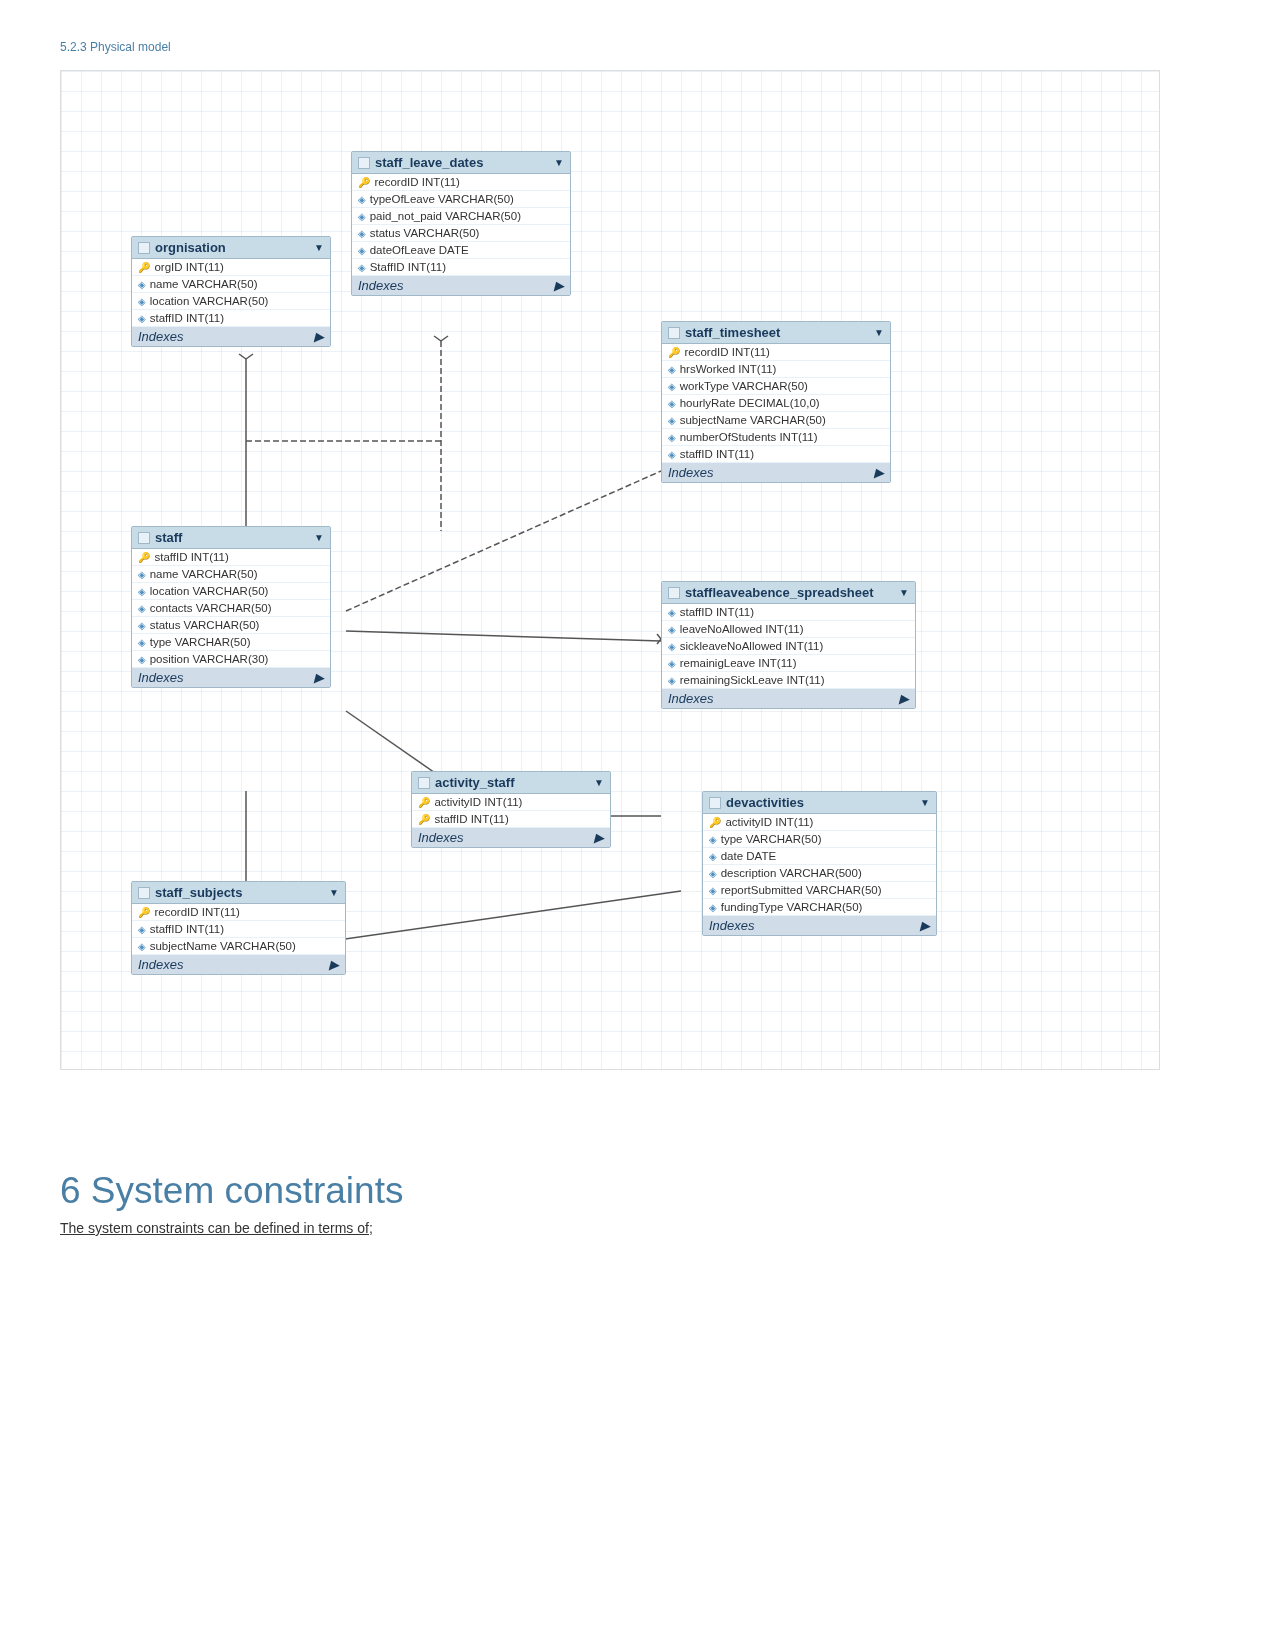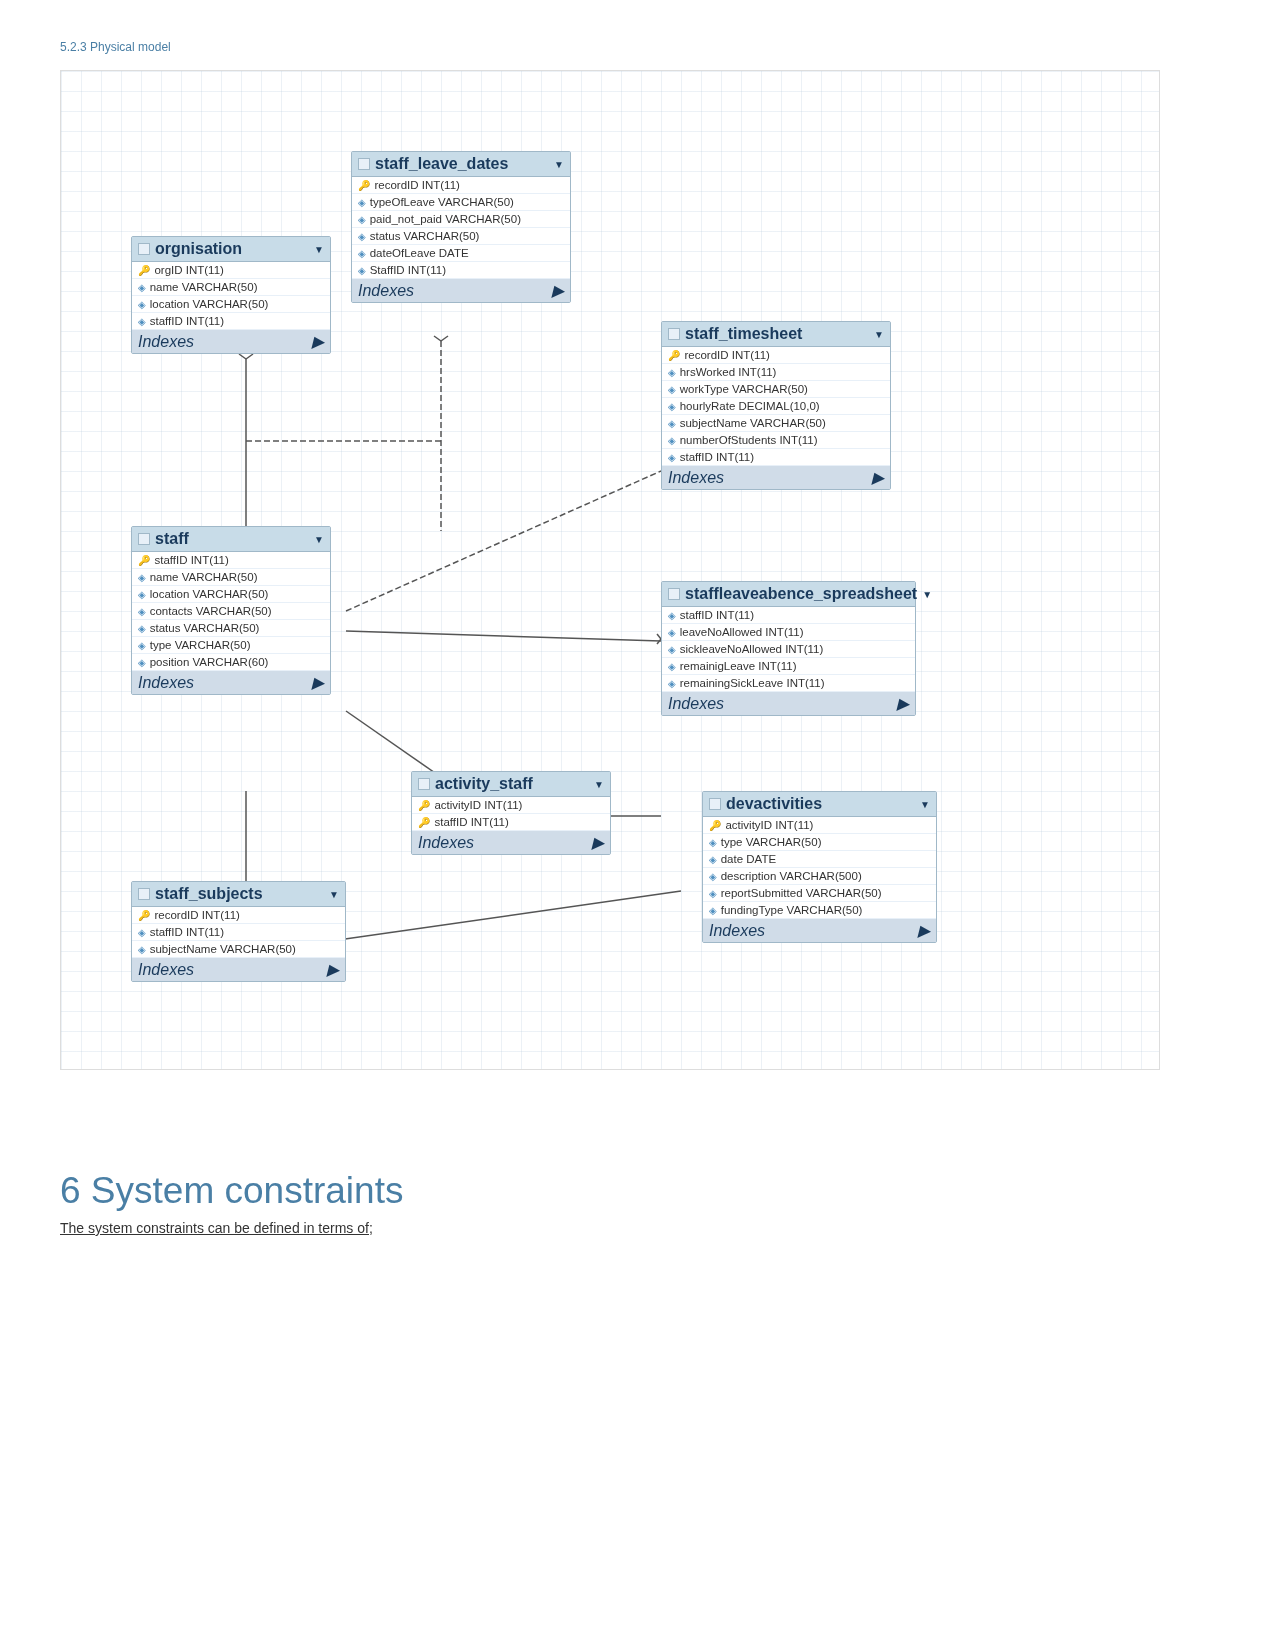--- a/index.html
+++ b/index.html
@@ -64,21 +64,21 @@
     .db-table-header .table-icon {
       width: 12px;
       height: 12px;
       background: #e8f0f8;
       border: 1px solid #a0b8c8;
       flex-shrink: 0;
     }
 
     .db-table-header .table-name {
       font-weight: bold;
-      font-size: 16px;
+      font-size: 13px;
       color: #1a3a5c;
     }
 
     .db-table-header .arrow-btn {
       margin-left: auto;
       font-size: 10px;
       color: #1a3a5c;
     }
 
     .db-table-row {
@@ -100,21 +100,21 @@
 
     .field-icon.pk { color: #e8a000; }
     .field-icon.fk { color: #5090c0; }
 
     .indexes-row {
       background: #d0dce8;
       padding: 2px 6px;
       display: flex;
       align-items: center;
       justify-content: space-between;
-      font-size: 16px;
+      font-size: 13px;
       color: #1a3a5c;
       font-style: italic;
     }
 
     
     .connectors {
       position: absolute;
       top: 0; left: 0;
       width: 100%;
       height: 100%;
@@ -304,21 +304,21 @@
       <div class="db-table-row">
         <span class="field-icon fk">◈</span>
         <span>status VARCHAR(50)</span>
       </div>
       <div class="db-table-row">
         <span class="field-icon fk">◈</span>
         <span>type VARCHAR(50)</span>
       </div>
       <div class="db-table-row">
         <span class="field-icon fk">◈</span>
-        <span>position VARCHAR(60)</span>
+        <span>position VARCHAR(30)</span>
       </div>
       <div class="indexes-row">
         <span>Indexes</span>
         <span>▶</span>
       </div>
     </div>
 
     <div class="db-table" style="left:600px; top:510px; width:255px;">
       <div class="db-table-header">
         <div class="table-icon"></div>

